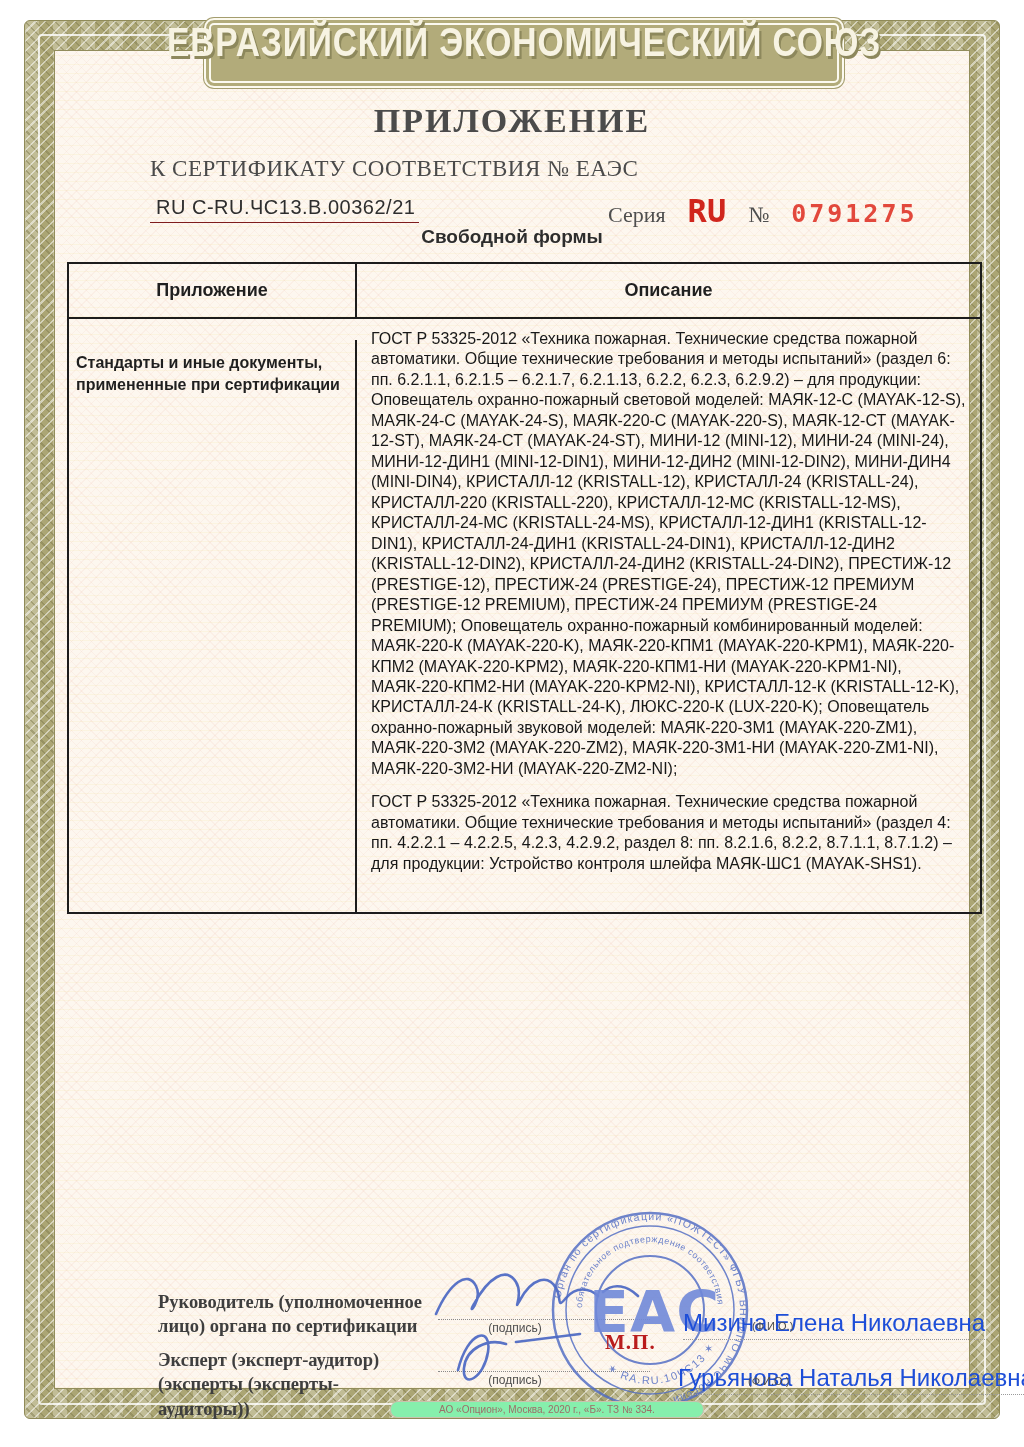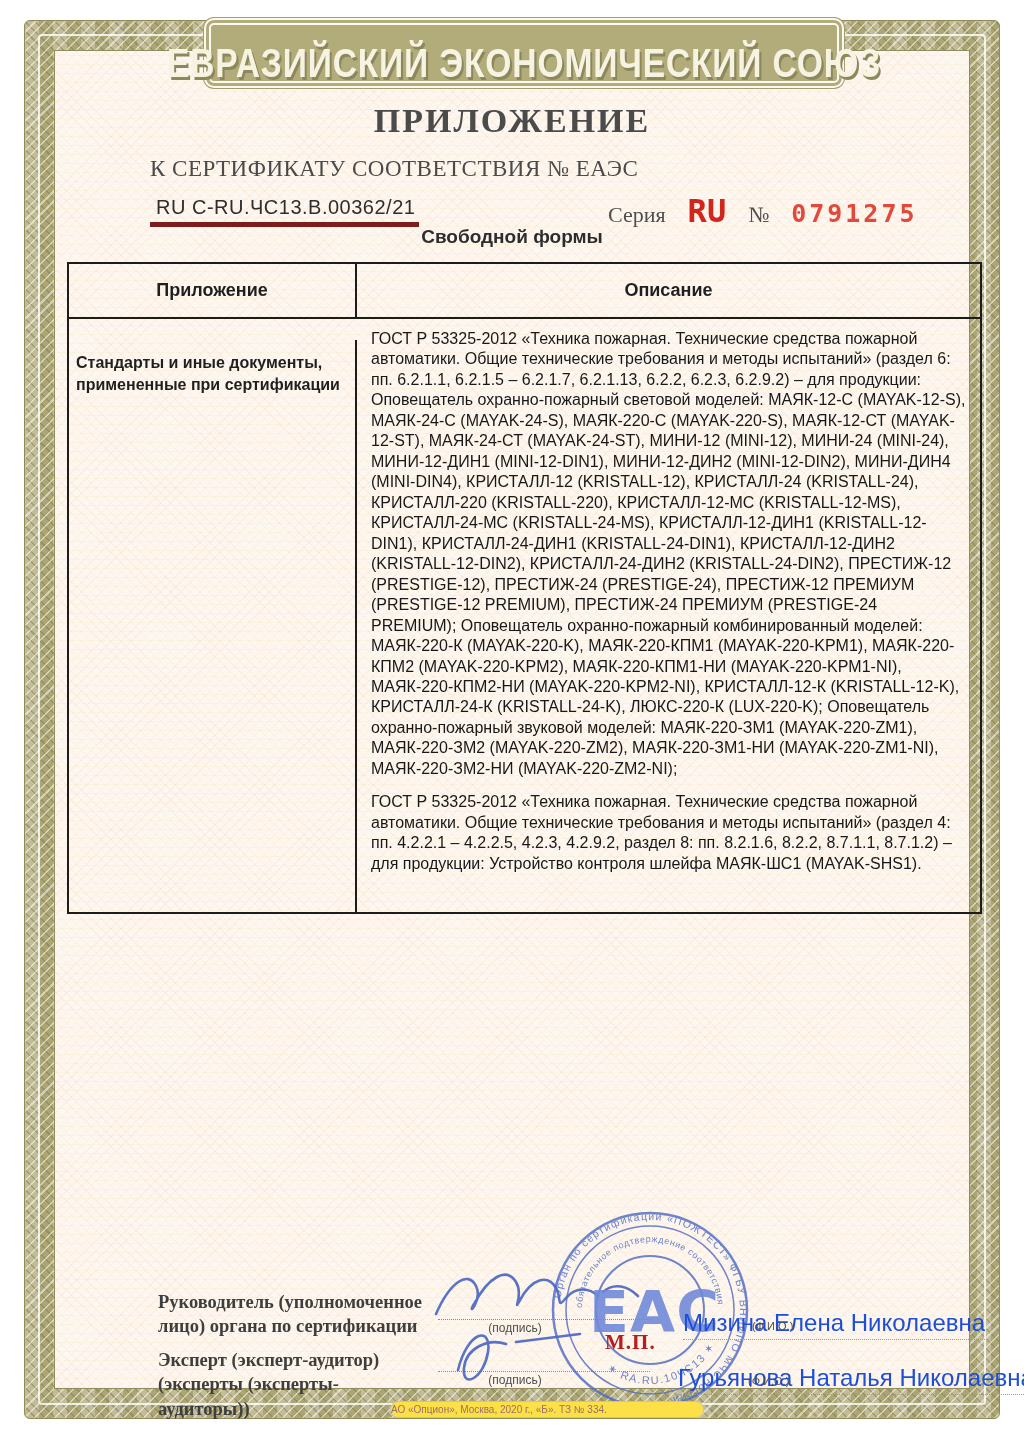--- a/index.html
+++ b/index.html
@@ -21,32 +21,32 @@
     background-image:
       repeating-linear-gradient(45deg, rgba(233,168,150,.10) 0 1px, rgba(0,0,0,0) 1px 7px),
       repeating-linear-gradient(-45deg, rgba(233,168,150,.10) 0 1px, rgba(0,0,0,0) 1px 7px),
       repeating-linear-gradient(0deg, rgba(238,219,120,.13) 0 1px, rgba(0,0,0,0) 1px 9px);
     border:1px solid #928d5c;}
 
   
   .banner{position:absolute;left:204px;top:18px;width:636px;height:66px;background:#b2ab7a;
     border:2px solid #fcfaf0;border-radius:10px;
     box-shadow:0 0 0 1px #a49d6e, inset 0 0 0 3px #b2ab7a, inset 0 0 0 5px #fcfaf0;
-    display:flex;align-items:flex-end;justify-content:center;}
+    display:flex;align-items:flex-start;justify-content:center;}
   .banner-title{font-family:"Liberation Sans",sans-serif;font-weight:bold;font-size:40px;
     color:#f7f3e2;white-space:nowrap;letter-spacing:1px;transform:scaleX(.84);
     text-shadow:2.5px 2.5px 0 #8d885c;}
 
   
   .doc-title{position:absolute;left:0;top:102px;width:100%;text-align:center;
     font-family:"Liberation Serif",serif;font-weight:bold;font-size:34px;letter-spacing:2px;color:#4b4b4b;}
   .cert-line{position:absolute;left:150px;right:34px;top:156px;display:flex;align-items:baseline;gap:14px;flex-direction:column;}
   .cert-line-label{font-family:"Liberation Serif",serif;font-size:23px;color:#4a4a4a;letter-spacing:.5px;white-space:nowrap;}
   .cert-number{flex:1;font-family:"Liberation Sans",sans-serif;font-size:20px;color:#2e2e2e;
-    border-bottom:5px solid #7f1d1d;padding:0 4px 3px 6px;letter-spacing:.5px;white-space:nowrap;}
+    border-bottom:1px solid #7f1d1d;padding:0 4px 3px 6px;letter-spacing:.5px;white-space:nowrap;}
   .series-line{position:absolute;left:588px;top:192px;display:flex;align-items:baseline;gap:22px;}
   .series-label{font-family:"Liberation Serif",serif;font-size:22px;color:#4f4f4f;margin-left:20px;}
   .series-value{font-family:"DejaVu Sans Mono","Liberation Mono",monospace;font-weight:bold;font-size:32px;color:#d0261d;}
   .number-sign{font-family:"Liberation Serif",serif;font-size:22px;color:#4f4f4f;}
   .form-number{font-family:"DejaVu Sans Mono","Liberation Mono",monospace;font-weight:bold;font-size:25px;
     color:#e2483c;letter-spacing:3px;}
   .form-kind{position:absolute;left:0;top:226px;width:100%;text-align:center;
     font-weight:bold;font-size:19px;color:#2d2d2d;}
 
   
@@ -86,22 +86,22 @@
   .fio-caption{position:absolute;font-size:11px;color:#4e4e4e;}
   .fio-head{left:752px;top:1320px;}
   .fio-expert{left:748px;top:1375px;}
 
   .stamp{position:absolute;left:544px;top:1204px;width:212px;height:212px;opacity:.82;}
   .scribble{position:absolute;pointer-events:none;}
   .scr-head{left:428px;top:1252px;}
   .scr-expert{left:430px;top:1318px;}
 
   .printer-note{position:absolute;left:390px;top:1401px;width:312px;height:15px;
-    background:#fde047;border:1px solid #c9c2ae;border-radius:8px;
-    font-size:10px;line-height:15px;color:#9b6f68;white-space:nowrap;}
+    background:#86efac;border:1px solid #c9c2ae;border-radius:8px;
+    font-size:10px;line-height:15px;text-align:center;color:#9b6f68;white-space:nowrap;}
 </style>
 </head>
 <body>
 
 <div class="page">
 
   <div class="frame-band"></div>
   <div class="sheet"></div>
 
   <div class="banner">

